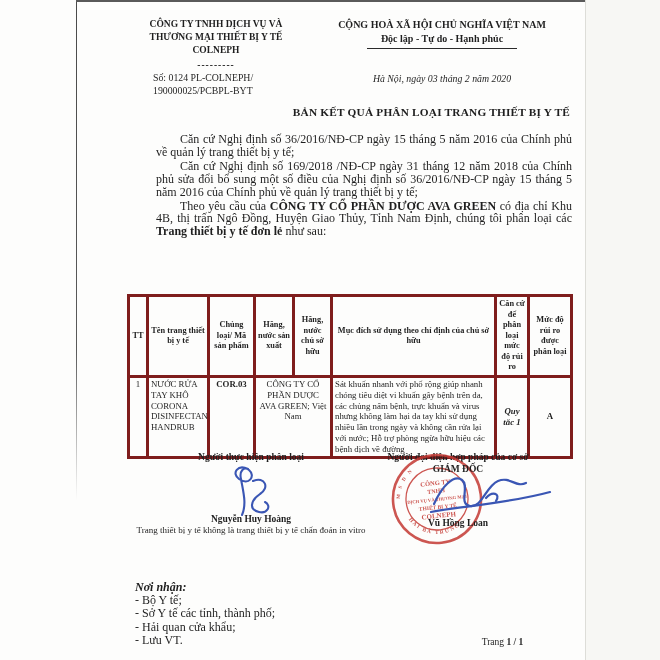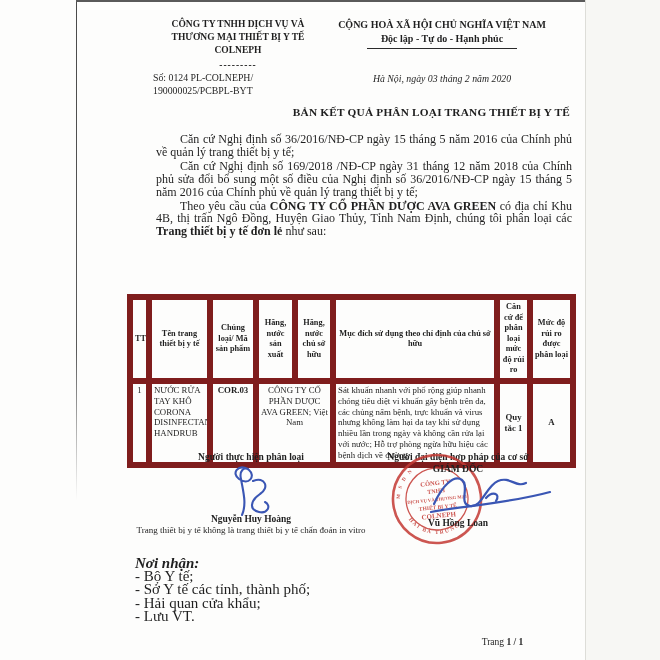--- a/index.html
+++ b/index.html
@@ -7,67 +7,67 @@
   .sheet{position:relative;width:660px;height:660px;background:#fdfdfc;overflow:hidden;}
 
   
   .scan-edge-left{position:absolute;left:76px;top:0;width:1px;height:500px;
     background:linear-gradient(to bottom,#4a4a4a 0%,#5a5a5a 70%,rgba(90,90,90,0) 100%);}
   .scan-edge-top{position:absolute;left:76px;top:0;width:509px;height:2px;background:#5a5a5a;}
   .scan-edge-right{position:absolute;left:585px;top:0;width:1px;height:660px;background:#ddddd8;}
   .scan-right-strip{position:absolute;left:586px;top:0;width:74px;height:660px;background:#f7f7f4;}
 
   
-  .hdr-left{position:absolute;left:136px;top:18px;width:204px;text-align:center;
+  .hdr-left{position:absolute;left:114px;top:18px;width:204px;text-align:center;
     font-weight:bold;font-size:9.5px;line-height:13px;}
   .hdr-left .sep{font-weight:bold;letter-spacing:1px;margin-top:2px;}
   .doc-no{position:absolute;left:153px;top:72px;font-size:9.8px;line-height:12.5px;text-align:left;}
   .hdr-right{position:absolute;left:322px;top:18px;width:240px;text-align:center;}
   .hdr-right .l1{font-weight:bold;font-size:10px;line-height:13px;}
   .hdr-right .l2{font-weight:bold;font-size:10px;line-height:13px;margin-top:1px;}
   .hdr-right .rule{width:150px;margin:3px auto 0;border-bottom:1.2px solid #2a2a2a;}
   .date-line{position:absolute;left:322px;top:73px;width:240px;text-align:center;
     font-style:italic;font-size:9.8px;}
 
   .doc-title{position:absolute;left:127px;top:106px;width:443px;text-align:right;
     font-weight:bold;font-size:11.3px;letter-spacing:.2px;}
 
   .body-text{position:absolute;left:156px;top:133px;width:416px;font-size:12px;
     line-height:12.9px;text-align:justify;}
   .body-text p{margin:0 0 1px;text-indent:24px;}
   .b{font-weight:bold;}
 
   
   table.cls{position:absolute;left:127px;top:294px;width:443px;border-collapse:collapse;table-layout:fixed;}
-  table.cls th,table.cls td{border:6px solid #7f1d1d;padding:1px 2px;overflow:hidden;}
+  table.cls th,table.cls td{border:3px solid #7f1d1d;padding:1px 2px;overflow:hidden;}
   table.cls th{font-weight:bold;font-size:8.3px;line-height:10.5px;text-align:center;vertical-align:middle;height:76px;}
   table.cls td{font-size:8.8px;line-height:10.8px;height:74px;}
   td.c-tt{text-align:center;vertical-align:top;padding-top:4px;}
   td.c-name{vertical-align:top;padding-top:4px;text-transform:none;}
   td.c-code{text-align:center;vertical-align:top;padding-top:12px;font-weight:bold;}
   td.c-maker{text-align:center;vertical-align:top;padding-top:4px;}
   td.c-purpose{vertical-align:top;padding-top:4px;text-align:left;}
-  td.c-rule{text-align:center;vertical-align:middle;font-weight:bold;}
+  td.c-rule{text-align:center;vertical-align:middle;font-weight:bold;font-style:italic;}
   td.c-risk{text-align:center;vertical-align:middle;font-weight:bold;}
 
   
   .sig-left{position:absolute;left:127px;top:452px;width:248px;text-align:center;}
   .sig-right{position:absolute;left:338px;top:452px;width:240px;text-align:center;}
   .sig-caption{font-weight:bold;font-size:9.5px;}
   .sig-role{font-weight:bold;font-size:9.5px;margin-top:2px;position:relative;z-index:3;}
   .sig-name{font-weight:bold;font-size:9.5px;}
   .sig-note{font-size:9px;line-height:11px;margin-top:1px;width:230px;margin-left:auto;margin-right:auto;}
   .sig-left .scribble{display:block;margin:2px auto 0;}
   .sig-left .sig-name{margin-top:-2px;}
   .sig-right .sig-name{position:absolute;left:0;top:66px;width:240px;z-index:4;}
   .stamp{position:absolute;left:52px;top:0px;opacity:.85;z-index:1;transform:rotate(-6deg);}
   .sig-right .scribble2{position:absolute;left:88px;top:10px;z-index:2;}
 
   
-  .recipients{position:absolute;left:135px;top:557px;font-size:15px;line-height:13.2px;text-align:left;}
+  .recipients{position:absolute;left:135px;top:581px;font-size:12px;line-height:13.2px;text-align:left;}
   .recipients .head{font-weight:bold;font-style:italic;}
 
   .footer{position:absolute;left:430px;top:637px;width:145px;text-align:center;font-size:9.5px;}
   .footer .pg{font-weight:bold;}
 </style>
 </head>
 <body>
 
 <div class="sheet">
 

